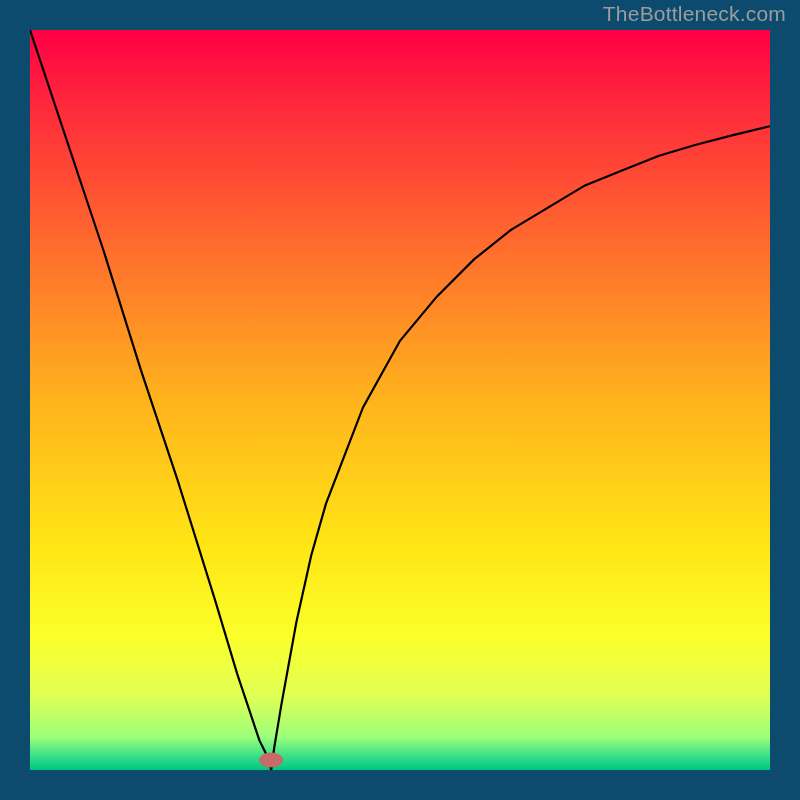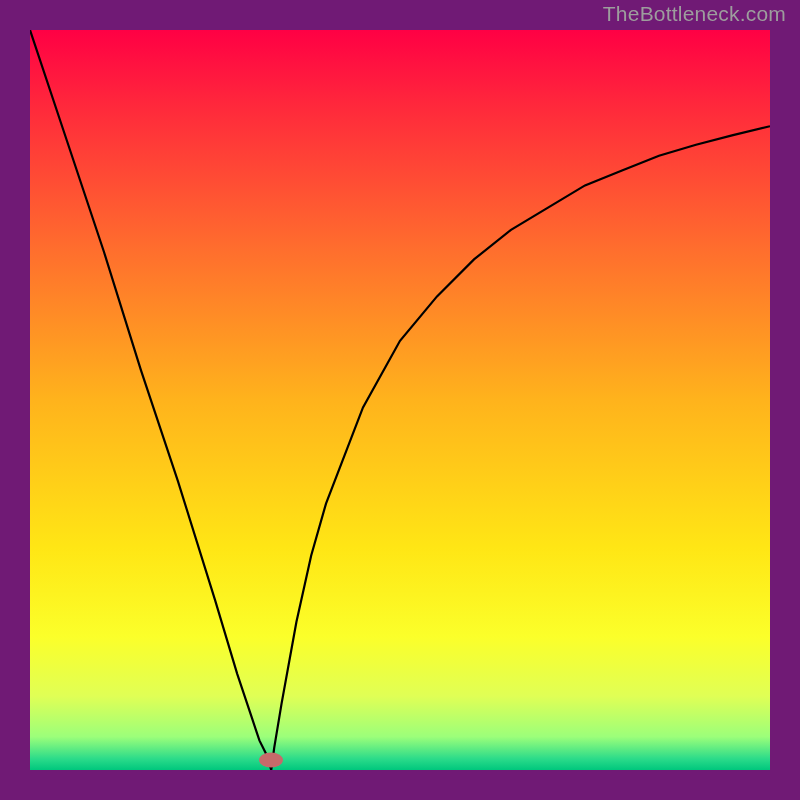--- a/index.html
+++ b/index.html
@@ -8,21 +8,21 @@
     width: 800px;
     height: 800px;
     background: #000000;
     overflow: hidden;
     font-family: Arial, Helvetica, sans-serif;
   }
   .frame {
     position: relative;
     width: 800px;
     height: 800px;
-    background: #701a75;
+    background: #0c4a6e;
   }
   .plot-area {
     position: absolute;
     left: 30px;
     top: 30px;
     width: 740px;
     height: 740px;
     overflow: hidden;
   }
   .gradient-bg {

